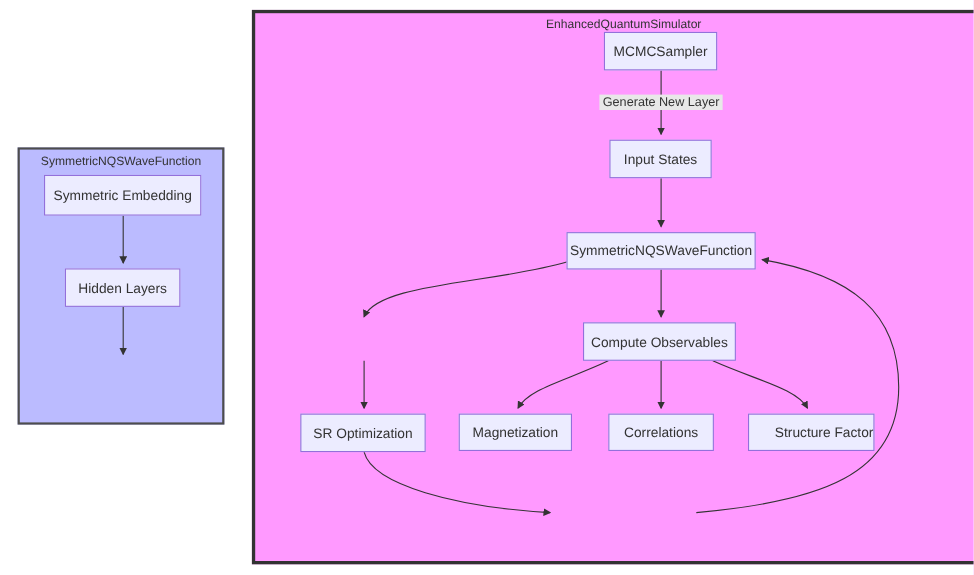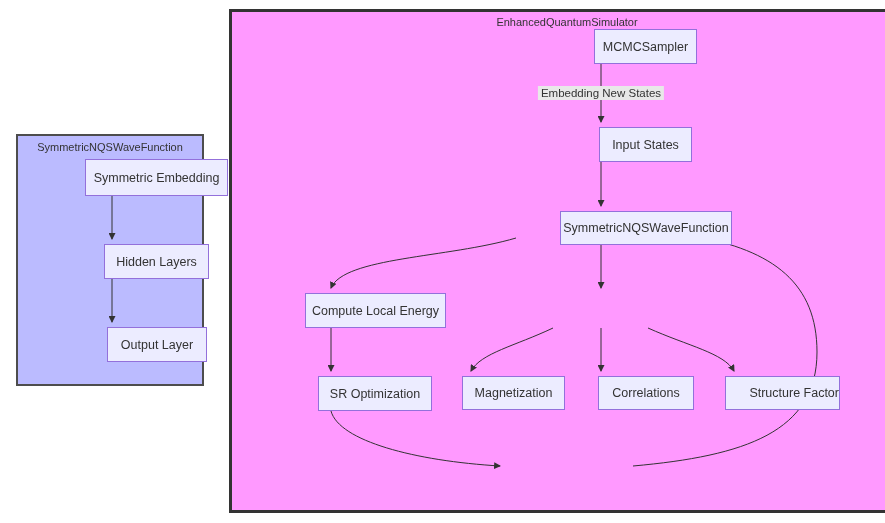--- a/index.html
+++ b/index.html
@@ -37,21 +37,20 @@
   }
   .cluster-left .cluster-title{top:4px;}
   .cluster-right .cluster-title{top:3px;}
   .node{
     position:absolute;box-sizing:border-box;
     background:var(--node-fill);
     border:1px solid var(--node-border);
     display:flex;align-items:center;justify-content:center;
     font-size:12.5px;white-space:nowrap;
     color:var(--text-color);
-    margin-left:45px;
   }
   .edges{position:absolute;left:0;top:0;width:885px;height:523px;pointer-events:none;}
   .edges path{fill:none;stroke:var(--edge-color);stroke-width:1px;}
   .edge-label{
     position:absolute;transform:translateX(-50%);
     background:var(--edge-label-bg);
     padding:1px 3px;font-size:11.5px;white-space:nowrap;
     color:var(--text-color);
   }
 </style>
@@ -89,44 +88,41 @@
     <path d="M331,411 C339,441 415,461 500,466" marker-end="url(#arrow)"></path>
     <path d="M633,466 C745,456 817,432 817,352 C817,284 774,250 693,236" marker-end="url(#arrow)"></path>
   </svg>
 
   <div class="node" style="left:40px;top:159px;width:143px;height:37px;">
     <span>Symmetric Embedding</span>
   </div>
   <div class="node" style="left:59px;top:244px;width:105px;height:35px;text-align:center;">
     <span>Hidden Layers</span>
   </div>
-  <div class="node" style="left:62px;top:327px;width:100px;height:35px;">
-    <span>Output Layer</span>
-  </div>
 
   <div class="node" style="left:549px;top:29px;width:103px;height:35px;">
     <span>MCMCSampler</span>
   </div>
   <div class="node" style="left:554px;top:127px;width:93px;height:35px;">
     <span>Input States</span>
   </div>
   <div class="node" style="left:515px;top:211px;width:172px;height:34px;">
     <span>SymmetricNQSWaveFunction</span>
   </div>
-  <div class="node" style="left:260px;top:293px;width:141px;height:35px;">
-    <span>Compute Local Energy</span>
+  <div class="node" style="left:530px;top:293px;width:139px;height:35px;">
+    <span>Compute Observables</span>
   </div>
   <div class="node" style="left:273px;top:376px;width:114px;height:35px;">
     <span>SR Optimization</span>
   </div>
   <div class="node" style="left:417px;top:376px;width:103px;height:34px;">
     <span>Magnetization</span>
   </div>
   <div class="node" style="left:553px;top:376px;width:96px;height:34px;text-align:right;">
     <span>Correlations</span>
   </div>
   <div class="node" style="left:680px;top:376px;width:115px;height:34px;justify-content:flex-end;">
     <span>Structure Factor</span>
   </div>
 
-  <div class="edge-label" style="left:601px;top:86px;">Embedding New States</div>
+  <div class="edge-label" style="left:601px;top:86px;">Generate New Layer</div>
 
 </div>
 
 </body></html>

